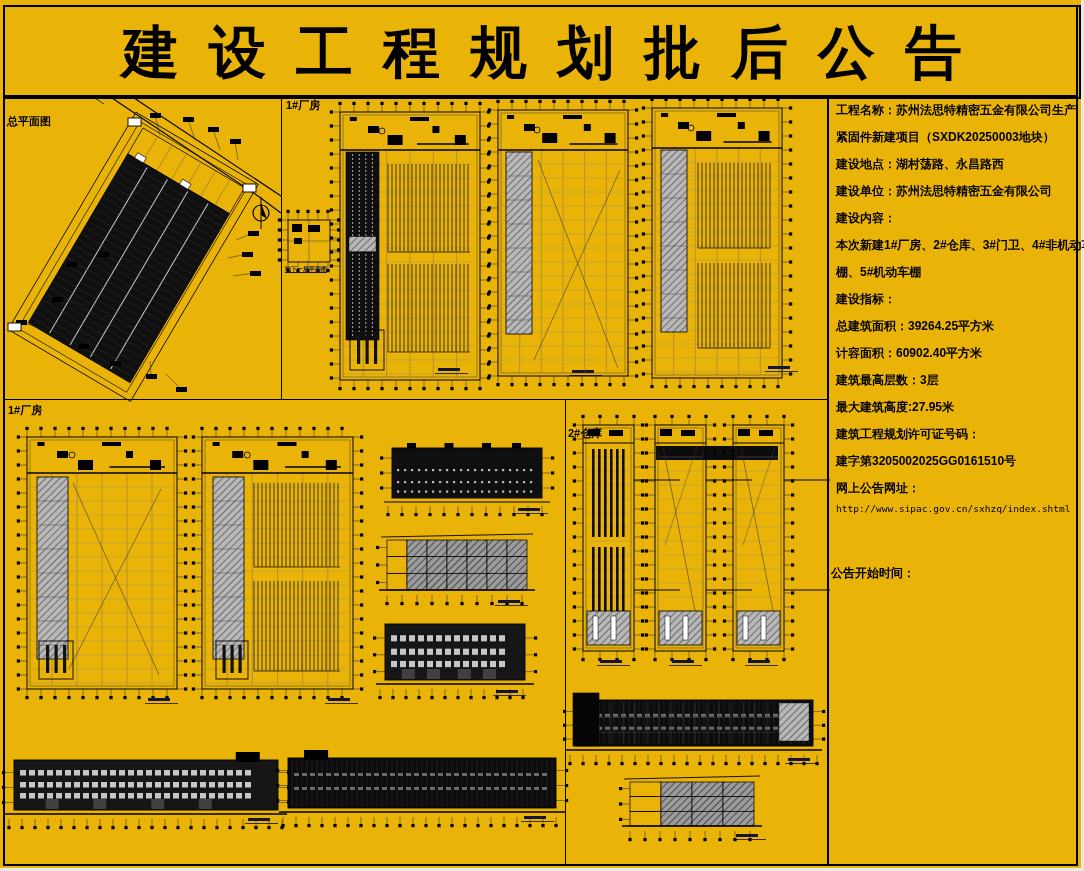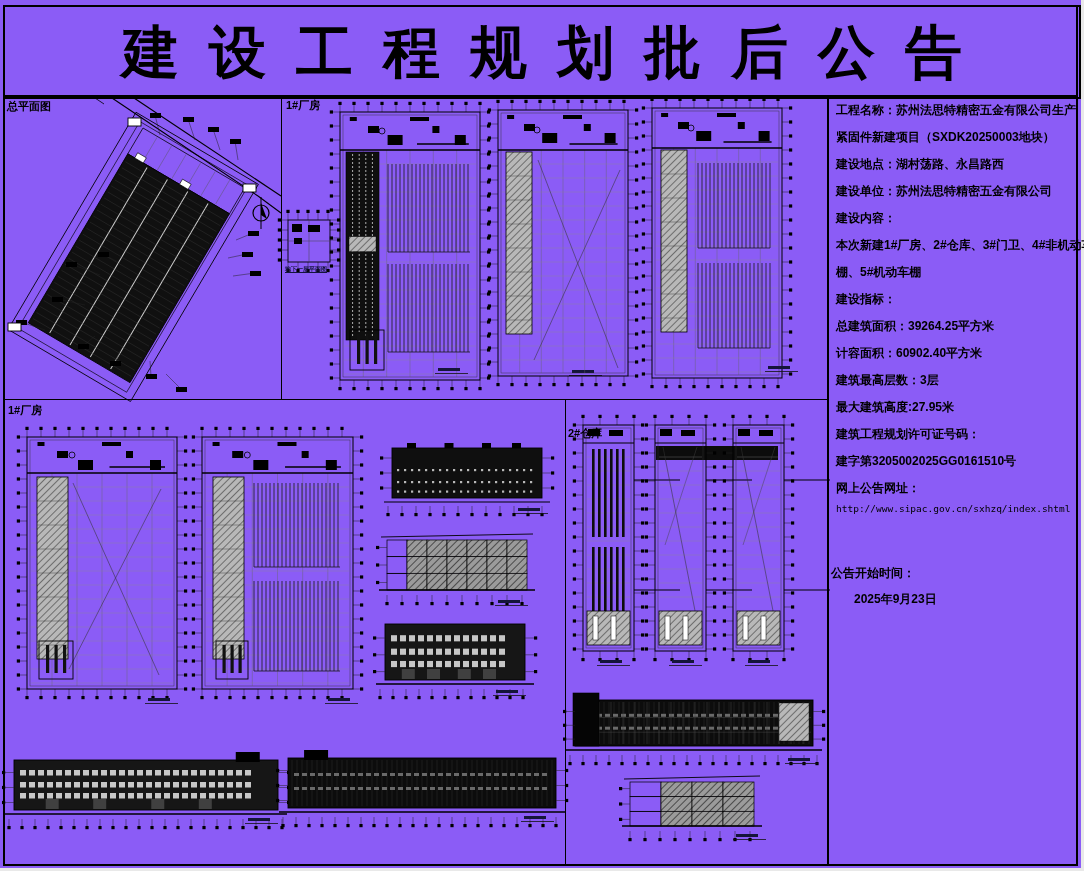--- a/index.html
+++ b/index.html
@@ -1,16 +1,16 @@
 <!DOCTYPE html>
 <html><head>
 <meta charset="utf-8">
 <style>
   html,body{margin:0;padding:0;background:#e9e9e9;}
-  #page{position:relative;width:1084px;height:871px;background:#8b5cf6;overflow:hidden;
+  #page{position:relative;width:1084px;height:871px;background:#eab308;overflow:hidden;
         font-family:"Liberation Sans","DejaVu Sans",sans-serif;color:#000;}
   .bord{position:absolute;background:#000;}
   #title-box{position:absolute;left:3px;top:5px;width:1074px;height:90px;border:2px solid #000;
              display:flex;align-items:center;justify-content:center;}
   #title-text{font-size:57px;font-weight:700;letter-spacing:30px;white-space:nowrap;
               transform:translateX(15px);line-height:1;}
   .panel-label{position:absolute;font-size:11px;font-weight:700;white-space:nowrap;z-index:5;}
   #cad{position:absolute;left:0;top:0;z-index:1;}
   #info-panel{position:absolute;left:829px;top:97px;width:249px;height:768px;z-index:5;}
   .info-line{padding-left:7px;font-size:12px;font-weight:700;line-height:27px;white-space:nowrap;}
@@ -2252,21 +2252,21 @@
 
   <div class="bord" style="left:3px;top:5px;width:2px;height:861px;"></div>
   <div class="bord" style="left:1076px;top:5px;width:2px;height:861px;"></div>
   <div class="bord" style="left:3px;top:864px;width:1075px;height:2px;"></div>
   <div class="bord" style="left:3px;top:95px;width:1075px;height:2px;"></div>
   <div class="bord" style="left:827px;top:95px;width:2px;height:771px;"></div>
   <div class="bord" style="left:3px;top:399px;width:824px;height:1px;"></div>
   <div class="bord" style="left:281px;top:95px;width:1px;height:304px;"></div>
   <div class="bord" style="left:565px;top:399px;width:1px;height:467px;"></div>
 
-  <div class="panel-label" style="left:7px;top:99px;">总平面图</div>
+  <div class="panel-label" style="left:7px;top:114px;">总平面图</div>
   <div class="panel-label" style="left:286px;top:98px;">1#厂房</div>
   <div class="panel-label" style="left:8px;top:403px;">1#厂房</div>
   <div class="panel-label" style="left:568px;top:402px;margin-top:24px;">2#仓库</div>
   <div id="basement-caption">地下一层平面图</div>
 
   <div id="info-panel">
     <div class="info-line">工程名称：苏州法思特精密五金有限公司生产</div>
     <div class="info-line">紧固件新建项目（SXDK20250003地块）</div>
     <div class="info-line">建设地点：湖村荡路、永昌路西</div>
     <div class="info-line">建设单位：苏州法思特精密五金有限公司</div>
@@ -2276,18 +2276,17 @@
     <div class="info-line">建设指标：</div>
     <div class="info-line">总建筑面积：39264.25平方米</div>
     <div class="info-line">计容面积：60902.40平方米</div>
     <div class="info-line">建筑最高层数：3层</div>
     <div class="info-line">最大建筑高度:27.95米</div>
     <div class="info-line">建筑工程规划许可证号码：</div>
     <div class="info-line">建字第3205002025GG0161510号</div>
     <div class="info-line">网上公告网址：</div>
     <div id="info-url">http://www.sipac.gov.cn/sxhzq/index.shtml</div>
     <div id="notice-label">公告开始时间：</div>
-    <div id="notice-date">2025年9月23日</div>
   </div>
 
   <div class="gray-edge-r"></div>
   <div class="gray-edge-b"></div>
 </div>
 
 </body></html>

